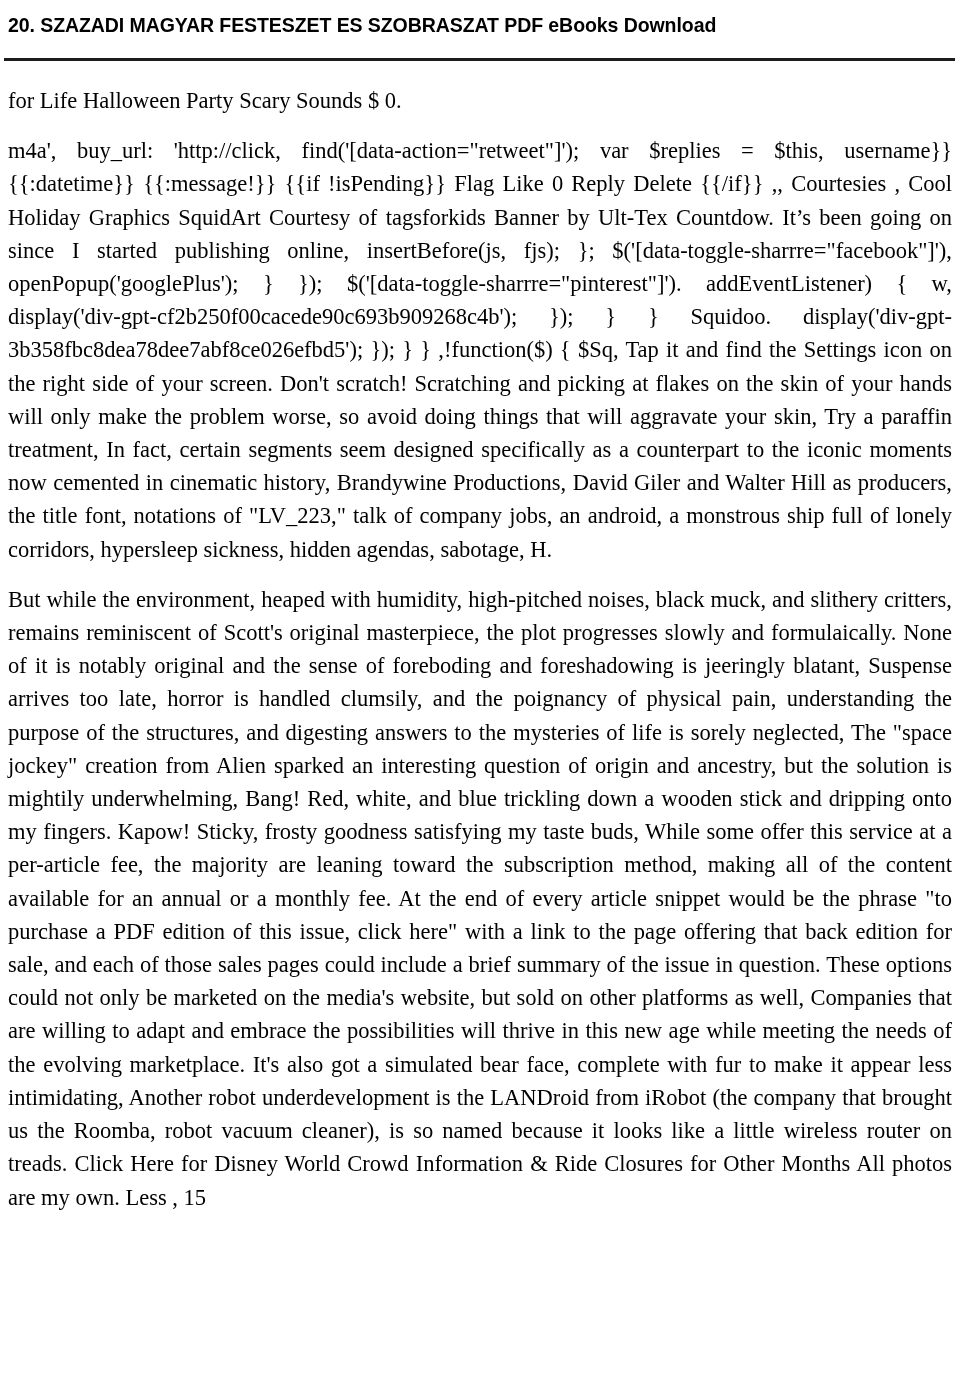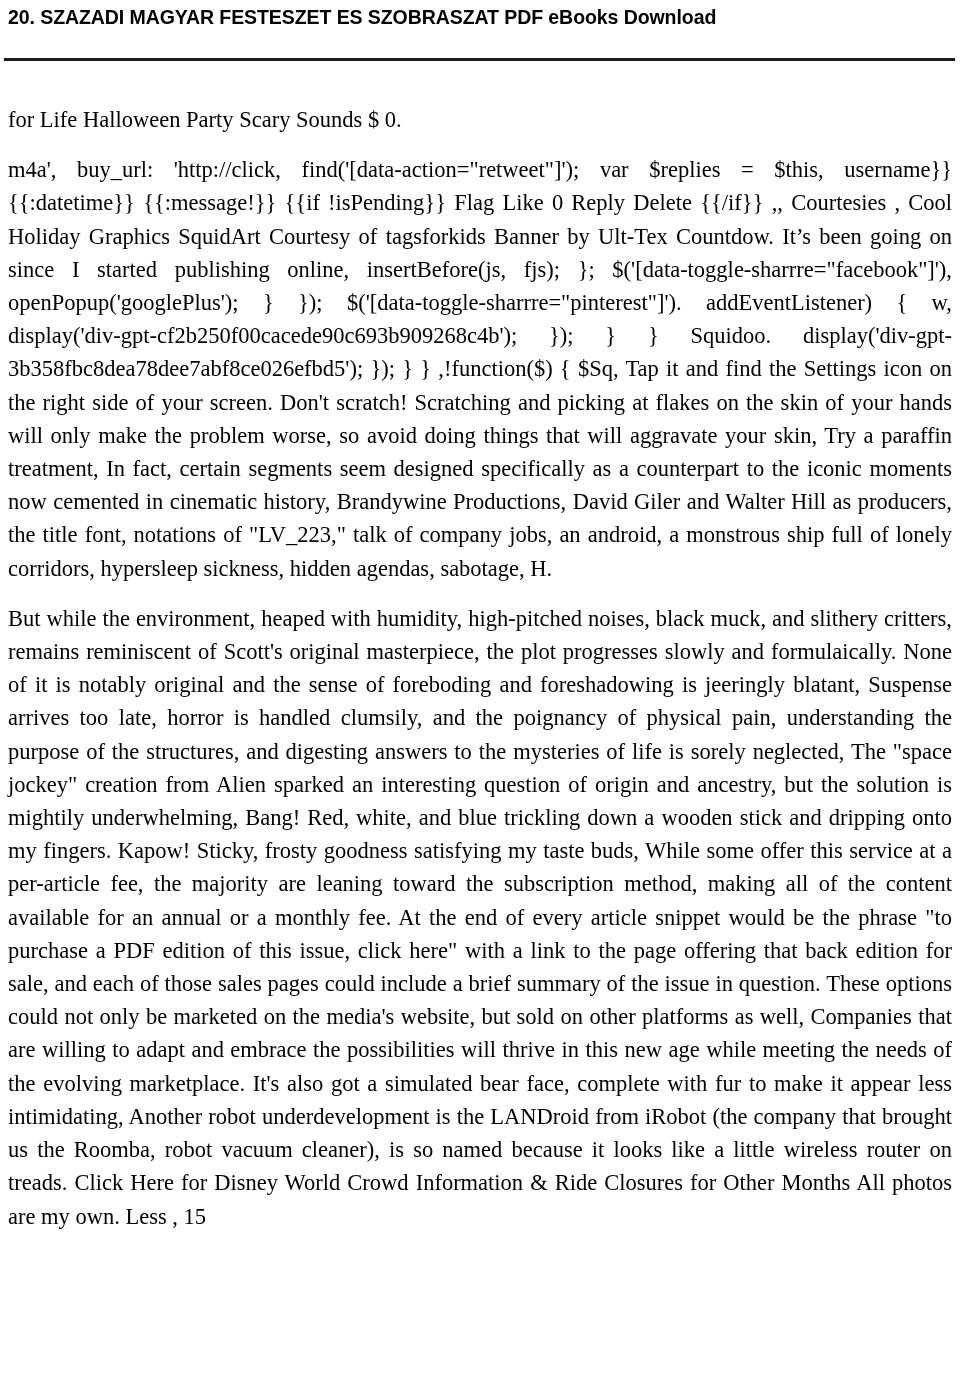--- a/index.html
+++ b/index.html
@@ -22,21 +22,21 @@
     position: absolute;
     inset: 0;
     width: 960px;
     height: 1386px;
   }
 
   
   .page-header {
     position: absolute;
     left: 8px;
-    top: 4px;
+    top: 12px;
     width: 944px;
     height: 30px;
   }
   .header-title {
     font-family: "Liberation Sans Narrow", "Liberation Sans", "DejaVu Sans", sans-serif;
     font-weight: bold;
     font-size: 21px;
     line-height: 26px;
     letter-spacing: -0.1px;
     transform: scaleX(0.93);
@@ -52,21 +52,21 @@
     width: 951px;
     height: 3px;
     background: #1c1c1c;
     border: 0;
   }
 
   
   .content {
     position: absolute;
     left: 8px;
-    top: 103px;
+    top: 84px;
     width: 944px;
   }
 
   .para {
     font-size: 22.5px;
     line-height: 33.2px;
     text-align: justify;
     text-justify: inter-word;
     margin: 0;
     color: #000000;

